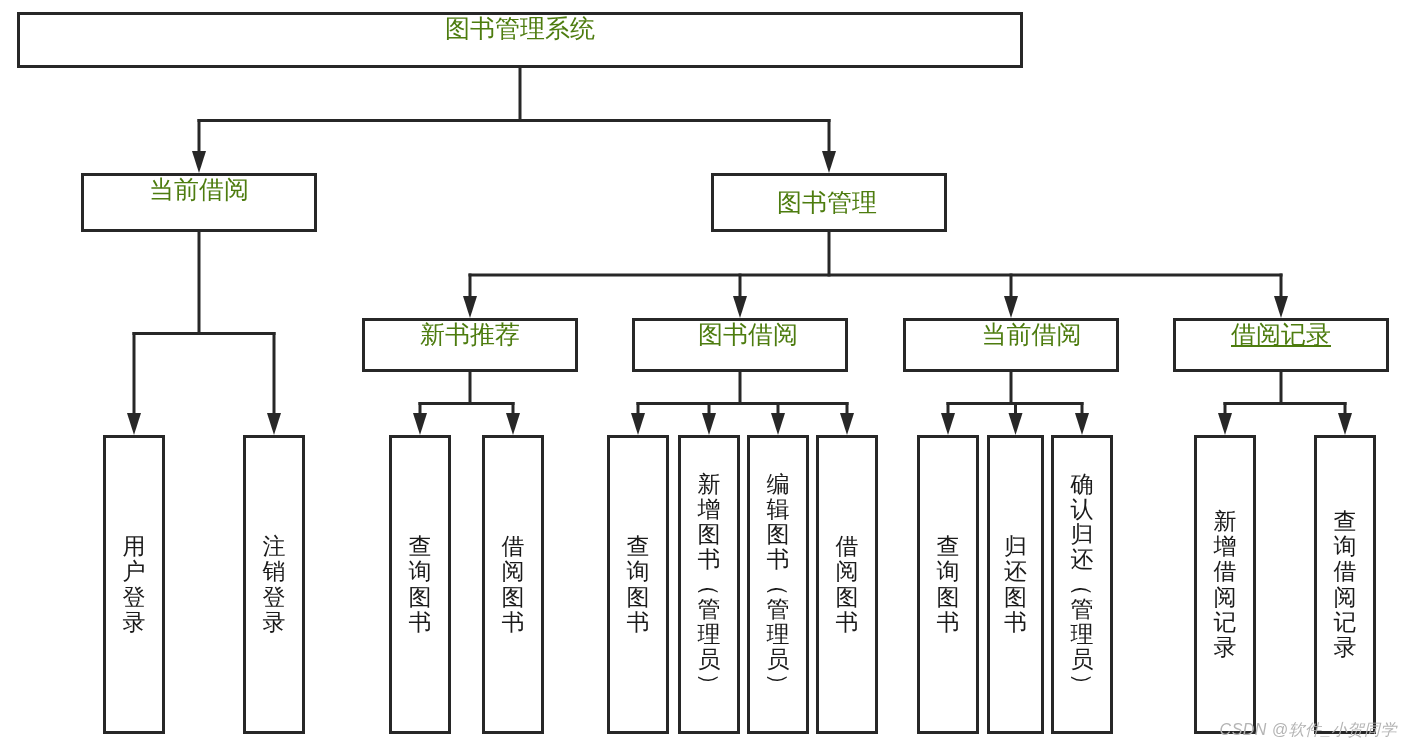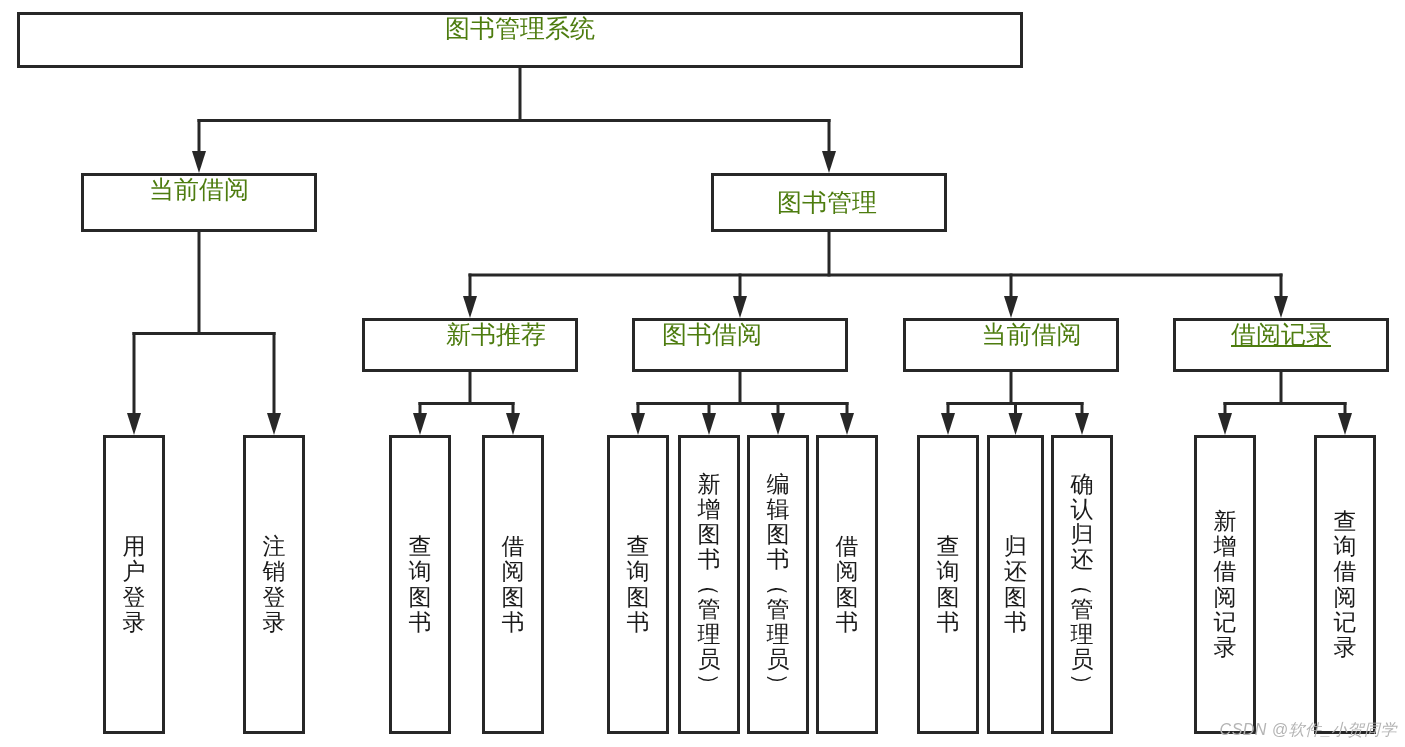--- a/index.html
+++ b/index.html
@@ -165,24 +165,24 @@
   <div id="labels-layer">
       <div class="horiz-text-wrap" style="left: 17px; top: 12px; width: 1006px; height: 56px;">
         <span>图书管理系统</span>
       </div>
       <div class="horiz-text-wrap" style="left: 81px; top: 173px; width: 236px; height: 59px;">
         <span>当前借阅</span>
       </div>
       <div class="horiz-text-wrap" style="left: 711px; top: 186px; width: 232px; height: 59px;">
         <span>图书管理</span>
       </div>
-      <div class="horiz-text-wrap" style="left: 362px; top: 318px; width: 216px; height: 54px; padding-left: 26px;">
+      <div class="horiz-text-wrap" style="left: 362px; top: 318px; width: 216px; height: 54px;">
         <span>新书推荐</span>
       </div>
-      <div class="horiz-text-wrap" style="left: 604px; top: 318px; width: 216px; height: 67px;">
+      <div class="horiz-text-wrap" style="left: 640px; top: 318px; width: 216px; height: 67px;">
         <span>图书借阅</span>
       </div>
       <div class="horiz-text-wrap" style="left: 907px; top: 318px; width: 249px; height: 54px;">
         <span>当前借阅</span>
       </div>
       <div class="horiz-text-wrap" style="left: 1173px; top: 318px; width: 216px; height: 54px; text-decoration: underline;">
         <span>借阅记录</span>
       </div>
       <div class="vert-text-wrap" style="left: 103px; top: 435px; width: 62px; height: 299px;">
         <span>用</span>

